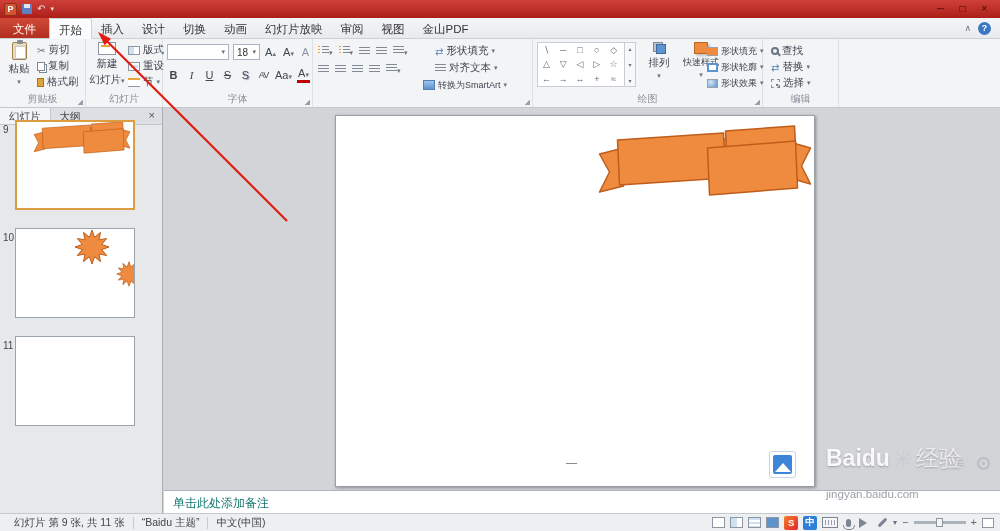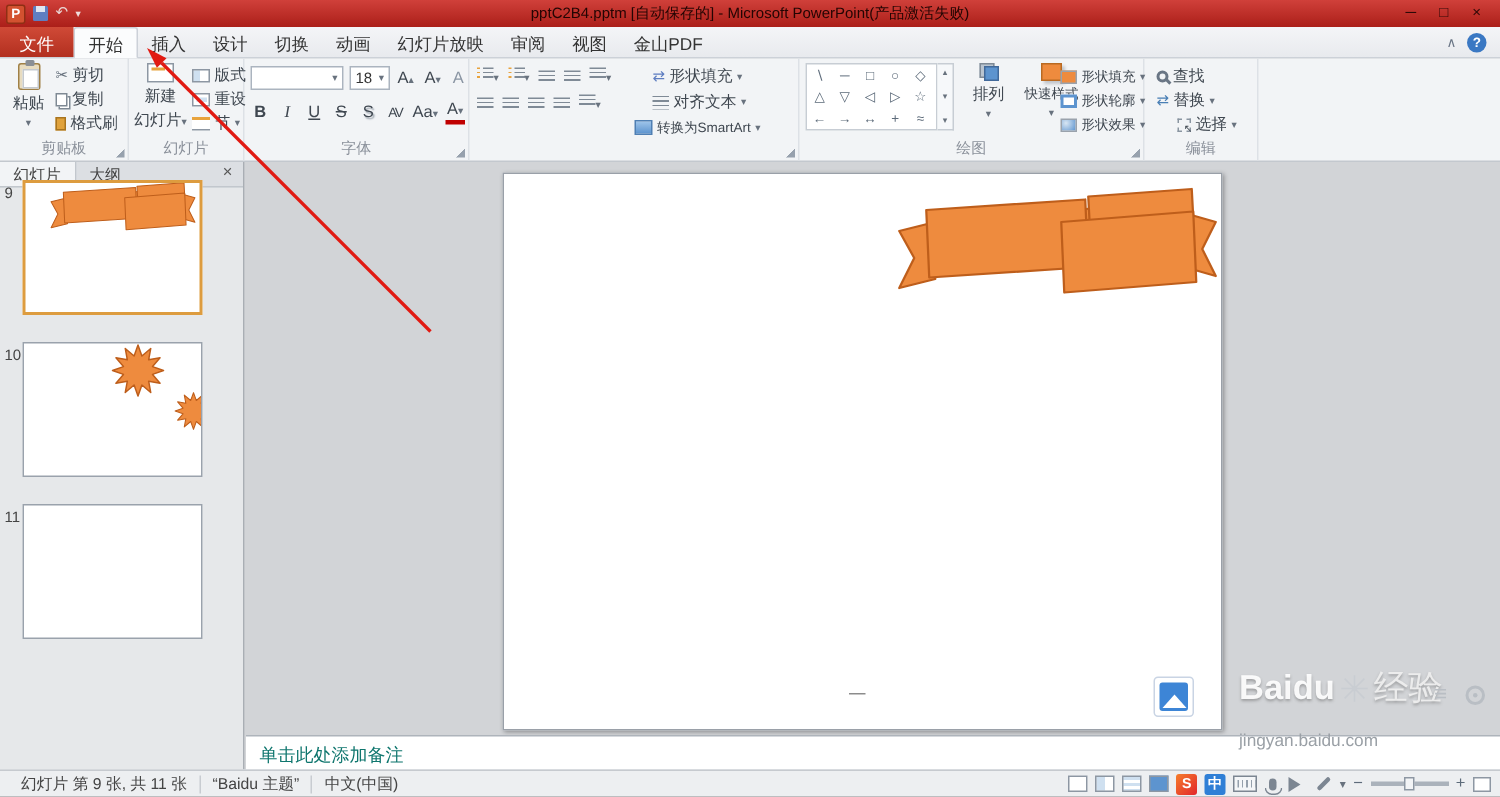--- a/index.html
+++ b/index.html
@@ -158,21 +158,20 @@
     </defs>
   </svg>
 
   <div class="titlebar">
     <div class="qat">
       <span class="app-logo">P</span>
       <span class="disk"></span>
       <span class="qat-glyph">↶</span>
       <span class="qat-caret">▾</span>
     </div>
-    <div class="title-text">pptC2B4.pptm [自动保存的] - Microsoft PowerPoint(产品激活失败)</div>
     <div class="win-btns">
       <span class="win-btn">─</span>
       <span class="win-btn">□</span>
       <span class="win-btn">×</span>
     </div>
   </div>
 
   <div class="tabrow">
     <span class="tab file">文件</span>
     <span class="tab active">开始</span>
@@ -350,21 +349,21 @@
     <div class="rgroup" style="left:763px;width:76px">
       <div class="smallrow" style="left:8px;top:5px">
         <span class="find-ic"></span>
         <span class="rlabel">查找</span>
       </div>
       <div class="smallrow" style="left:8px;top:21px">
         <span class="repl-ic">⇄</span>
         <span class="rlabel">替换</span>
         <span class="caret">▾</span>
       </div>
-      <div class="smallrow" style="left:22px;top:37px">
+      <div class="smallrow" style="left:8px;top:37px">
         <span class="sel-ic"></span>
         <span class="rlabel">选择</span>
         <span class="caret">▾</span>
       </div>
       <div class="glabel">编辑</div>
     </div>
   </div>
 
   <div class="leftpanel">
     <div class="lp-tabs">

